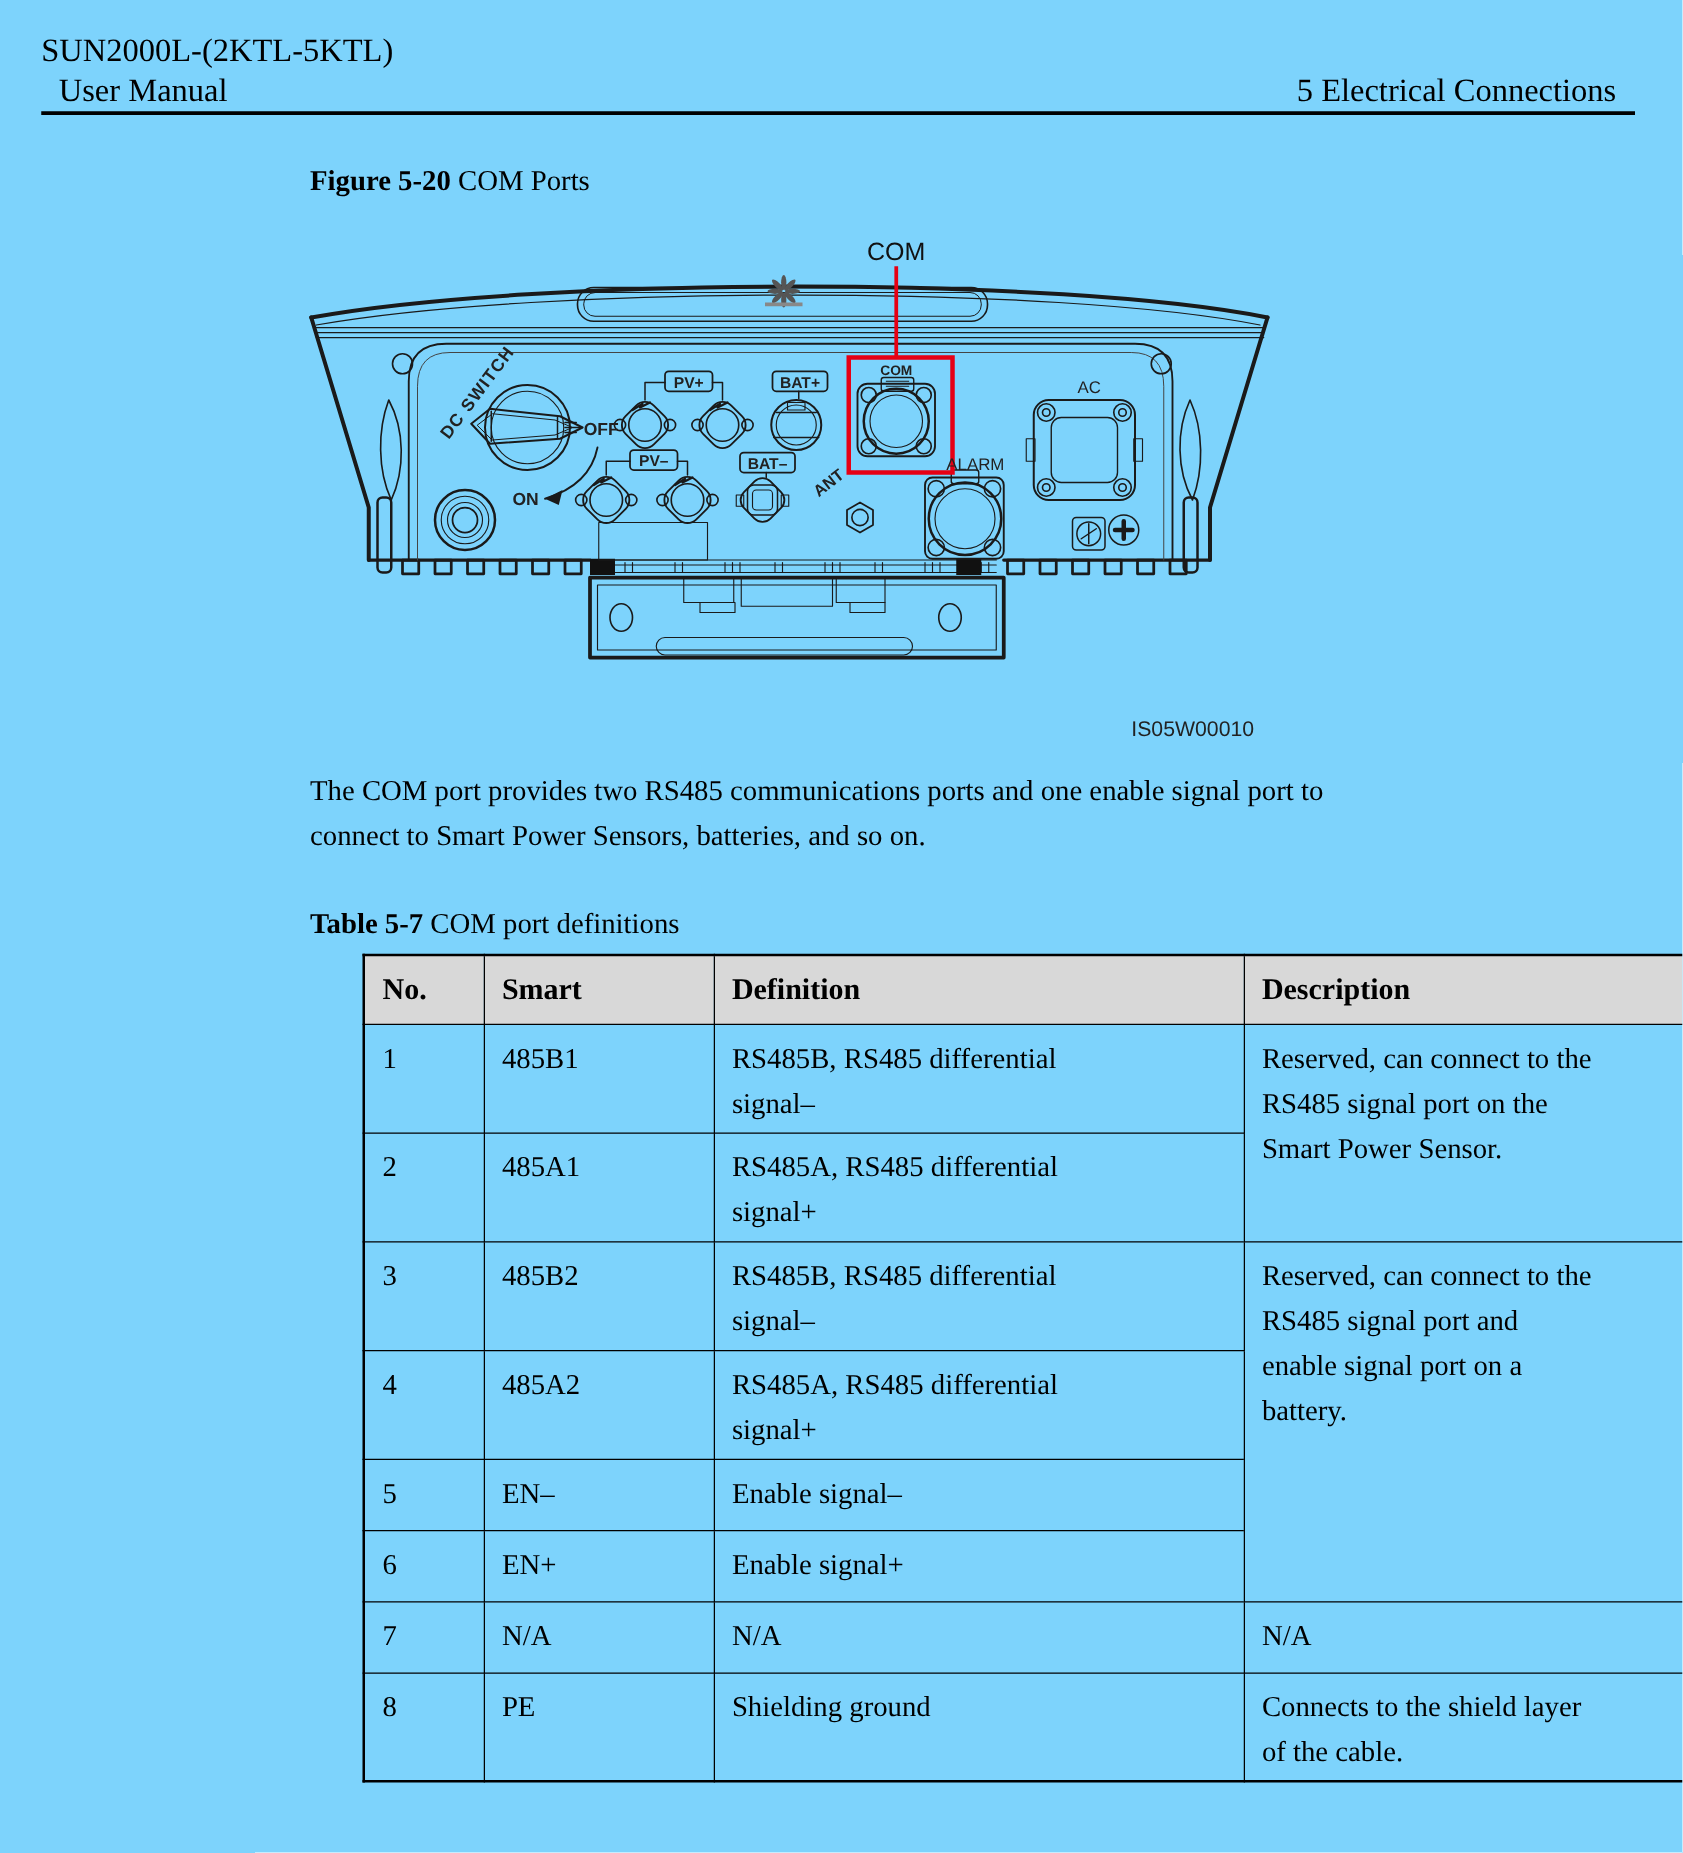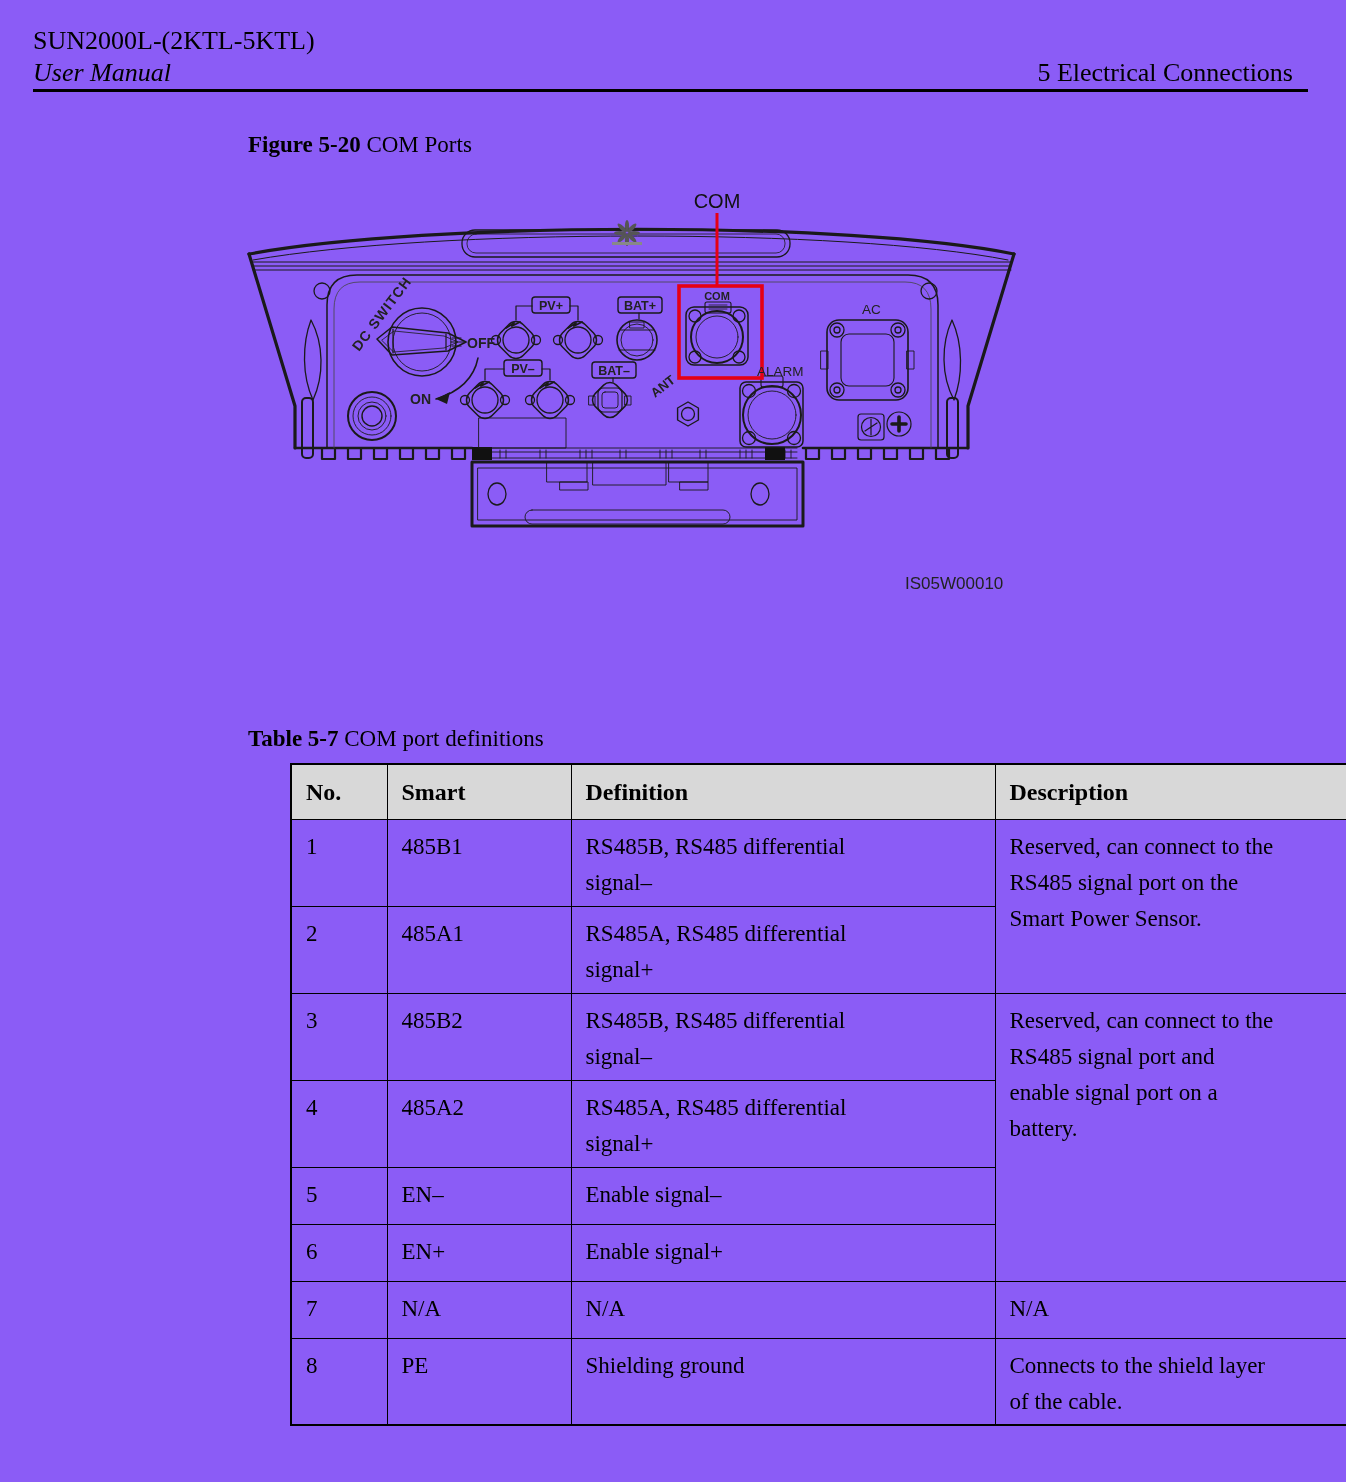--- a/index.html
+++ b/index.html
@@ -1,17 +1,17 @@
 <!DOCTYPE html>
 <html><head>
 <meta charset="utf-8">
 <style>
   html,body{margin:0;padding:0;background:#ffffff;}
   body{font-family:"Liberation Serif", serif; color:#000;}
-  #page{position:relative;width:1346px;height:1482px;background:#8b5cf6;overflow:hidden;}
+  #page{position:relative;width:1346px;height:1482px;background:#7dd3fc;overflow:hidden;}
   .abs{position:absolute;}
   .hdr{font-size:26px;line-height:28px;}
   .rule{background:#000;height:3px;}
   .cap{font-size:23px;}
   .cap b{font-weight:bold;margin-top:36px;}
   .para{font-size:23px;line-height:36px;white-space:pre-line;}
   table.defs{border-collapse:collapse;table-layout:fixed;width:1059px;}
   table.defs,table.defs td,table.defs th{border:1.6px solid #000;margin-left:43px;}
   table.defs{border-width:2.6px;}
   table.defs th{background:#d8d8d8;font-size:24px;font-weight:bold;text-align:left;
@@ -23,21 +23,21 @@
   tr.r-short{height:57px;}
   tr.r-last{height:86px;}
   svg text{font-family:"Liberation Sans", sans-serif;}
 </style>
 </head>
 <body>
 
 <div id="page">
 
   <div class="abs hdr" style="left:33px;top:27px;">SUN2000L-(2KTL-5KTL)</div>
-  <div class="abs hdr" style="left:33px;top:59px;font-style:italic;">User Manual</div>
+  <div class="abs hdr" style="left:47px;top:59px;">User Manual</div>
   <div class="abs hdr" style="right:53px;top:59px;">5 Electrical Connections</div>
   <div class="abs rule" style="left:33px;top:89px;width:1275px;"></div>
 
   <div class="abs cap" style="left:248px;top:132px;">
     <b>Figure 5-20</b>
     <span>COM Ports</span>
   </div>
 
   <svg class="abs" style="left:245px;top:185px;" width="800" height="415" viewBox="245 185 800 415">
     <g stroke="#1a1a1a" fill="none" stroke-width="1.3" stroke-linejoin="round" stroke-linecap="round">
@@ -238,20 +238,22 @@
     <text x="551" y="310" text-anchor="middle" font-size="12.5" font-weight="bold" fill="#222">PV+</text>
     <text x="523" y="373" text-anchor="middle" font-size="12.5" font-weight="bold" fill="#222">PV–</text>
     <text x="640" y="310" text-anchor="middle" font-size="12.5" font-weight="bold" fill="#222">BAT+</text>
     <text x="614" y="375" text-anchor="middle" font-size="12.5" font-weight="bold" fill="#222">BAT–</text>
     <text transform="translate(655,398) rotate(-38)" font-size="13" font-weight="bold" fill="#222">ANT</text>
     <text x="757" y="376" font-size="13.5" fill="#222">ALARM</text>
     <text x="862" y="314" font-size="13.5" fill="#222">AC</text>
     <text x="905" y="589" font-size="17" fill="#222">IS05W00010</text>
   </svg>
 
+  <div class="abs para" style="left:248px;top:615px;width:1010px;">The COM port provides two RS485 communications ports and one enable signal port to
+connect to Smart Power Sensors, batteries, and so on.</div>
 
   <div class="abs cap" style="left:248px;top:726px;">
     <b>Table 5-7</b>
     <span>COM port definitions</span>
   </div>
 
   <table class="defs abs" style="left:247px;top:763px;">
     <colgroup>
         <col style="width:96px">
         <col style="width:184px">

